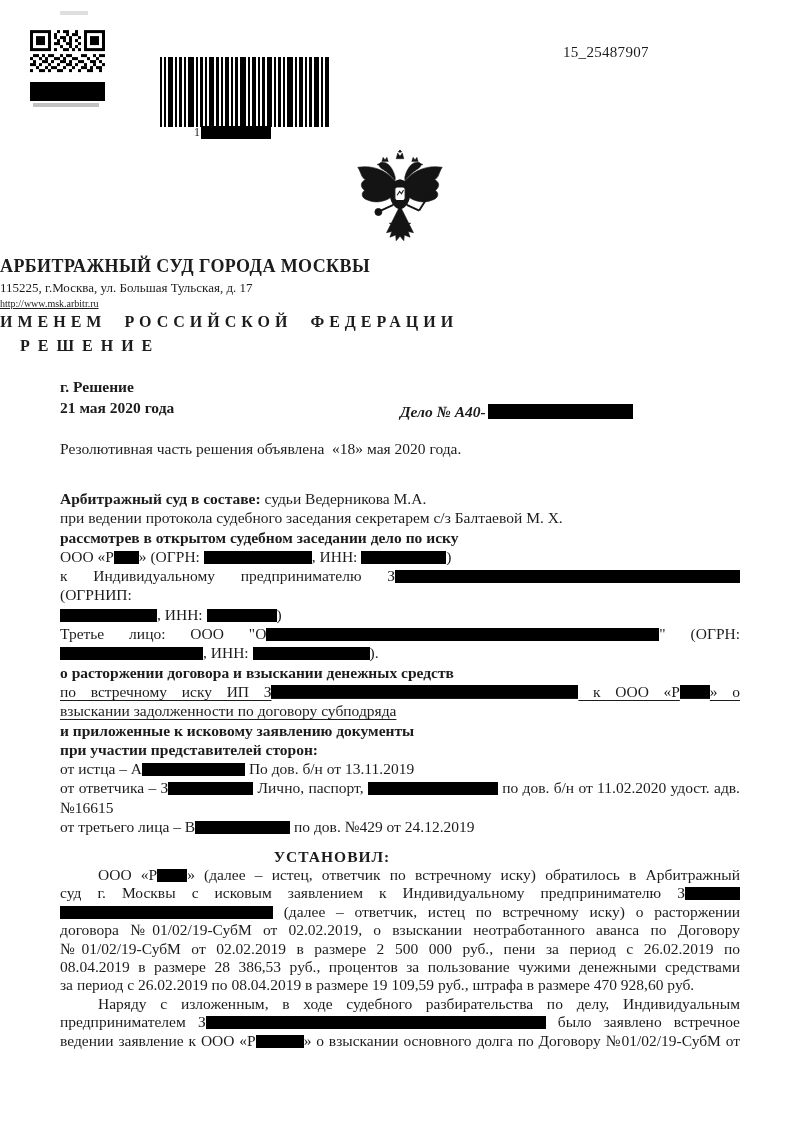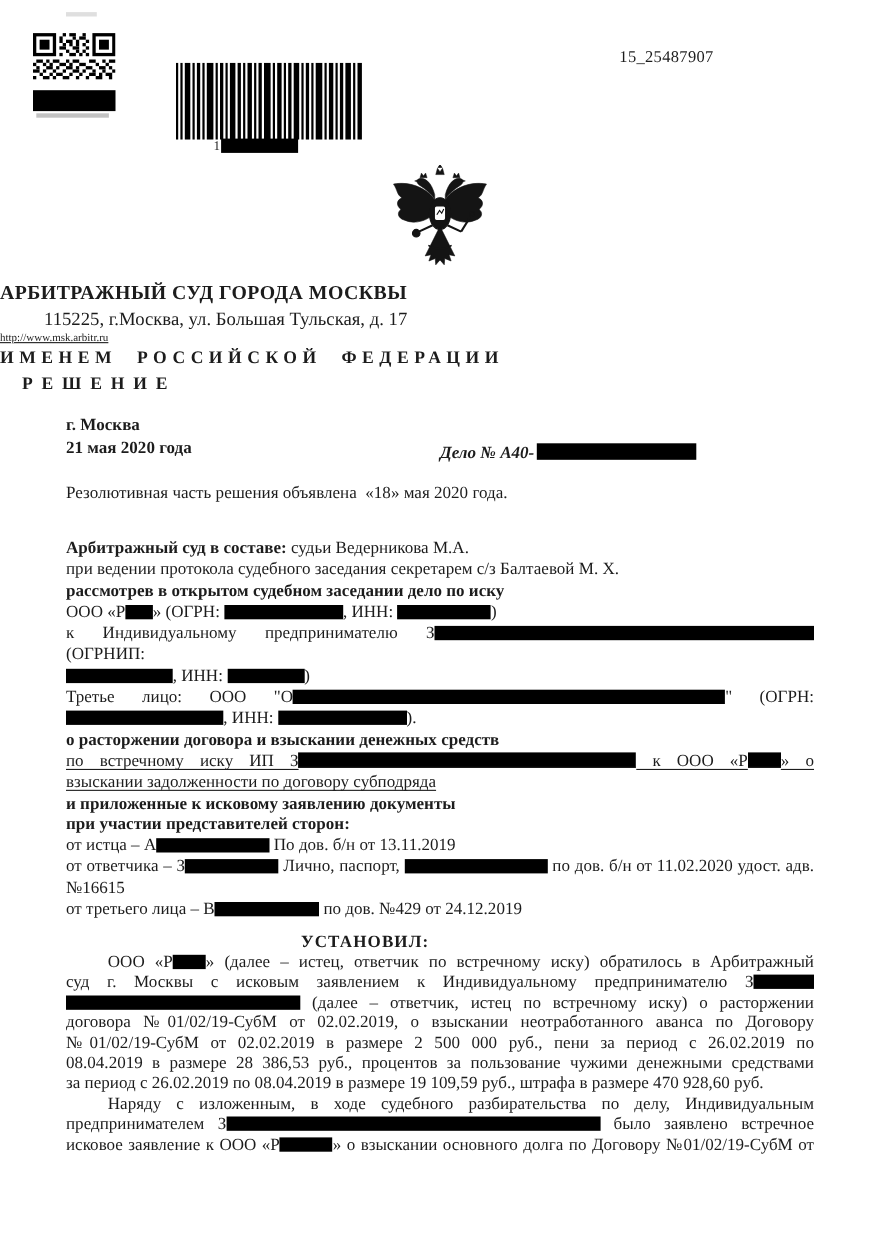--- a/index.html
+++ b/index.html
@@ -14,21 +14,21 @@
   .qr-residue{width:66px;height:4px;margin:2px 0 0 3px;background:#9a9a9a;opacity:.6;}
   
   .barcode{position:absolute;left:160px;top:57px;}
   .bc-caption{position:absolute;left:194px;top:125px;font-size:12px;display:flex;align-items:center;}
   .bc-redact{display:inline-block;width:70px;height:13px;background:#000;margin-left:1px;}
   .corner{position:absolute;left:563px;top:44px;font-size:15px;letter-spacing:.3px;}
   
   .header{position:absolute;left:0;top:150px;width:800px;text-align:left;}
   .header svg{display:block;margin:0 auto 6px auto;}
   .court{font-size:18px;font-weight:bold;letter-spacing:.4px;margin-top:2px;}
-  .addr{font-size:17px;margin-top:3px;padding-left:40px;}
+  .addr{font-size:13px;margin-top:3px;}
   .site{font-size:10px;margin-top:2px;text-decoration:underline;}
   .imen{font-size:16px;font-weight:bold;letter-spacing:5px;word-spacing:9px;margin-top:4px;}
   .resh{font-size:16px;font-weight:bold;letter-spacing:8px;margin-top:6px;padding-left:20px;}
   
   .city{position:absolute;left:60px;top:378px;font-size:15.5px;font-weight:bold;}
   .daterow{position:absolute;left:60px;top:399px;width:680px;font-size:15.5px;font-weight:bold;}
   .delo{position:absolute;left:340px;top:4px;font-style:italic;}
   .case-redact{display:inline-block;width:145px;height:15px;background:#000;vertical-align:-2px;margin-left:2px;}
   
   .block{position:absolute;left:60px;width:680px;font-size:15.5px;}
@@ -212,21 +212,21 @@
         <path d="M47 47 l2.6-4 2 2.6 2-4" fill="none" stroke="#141414" stroke-width="1.1"></path>
       </g>
     </svg>
     <div class="court">АРБИТРАЖНЫЙ СУД ГОРОДА МОСКВЫ</div>
     <div class="addr">115225, г.Москва, ул. Большая Тульская, д. 17</div>
     <div class="site">http://www.msk.arbitr.ru</div>
     <div class="imen">ИМЕНЕМ РОССИЙСКОЙ ФЕДЕРАЦИИ</div>
     <div class="resh">РЕШЕНИЕ</div>
   </div>
 
-  <div class="city">г. Москва</div>
+  <div class="city">г. Решение</div>
   <div class="daterow">
     <span>21 мая 2020 года</span>
     <span class="delo">
       <span>Дело № А40-</span><span class="case-redact"></span>
     </span>
   </div>
 
   <div class="block announce">
       <div class="line"><span class="seg">Резолютивная часть решения объявлена &nbsp;«18» мая 2020 года.</span></div>
     </div>
@@ -255,16 +255,16 @@
   <div class="block paras">
       <div class="line ind j"><span class="seg">ООО «Р</span><span class="redact" style="width: 30px;"></span><span class="seg">» (далее – истец, ответчик по встречному иску) обратилось в Арбитражный</span></div>
       <div class="line j"><span class="seg">суд г. Москвы с исковым заявлением к Индивидуальному предпринимателю З</span><span class="redact" style="width: 55px;"></span></div>
       <div class="line j"><span class="redact" style="width: 213px;"></span><span class="seg"> (далее – ответчик, истец по встречному иску) о расторжении</span></div>
       <div class="line j"><span class="seg">договора №01/02/19-СубМ от 02.02.2019, о взыскании неотработанного аванса по Договору</span></div>
       <div class="line j"><span class="seg">№01/02/19-СубМ от 02.02.2019 в размере 2 500 000 руб., пени за период с 26.02.2019 по</span></div>
       <div class="line j"><span class="seg">08.04.2019 в размере 28 386,53 руб., процентов за пользование чужими денежными средствами</span></div>
       <div class="line"><span class="seg">за период с 26.02.2019 по 08.04.2019 в размере 19 109,59 руб., штрафа в размере 470 928,60 руб.</span></div>
       <div class="line ind j"><span class="seg">Наряду с изложенным, в ходе судебного разбирательства по делу, Индивидуальным</span></div>
       <div class="line j"><span class="seg">предпринимателем З</span><span class="redact" style="width: 340px;"></span><span class="seg"> было заявлено встречное</span></div>
-      <div class="line j"><span class="seg">исковое заявление к ООО «Р</span><span class="redact" style="width: 48px;"></span><span class="seg">» о взыскании основного долга по Договору №01/02/19-СубМ от</span></div>
+      <div class="line j"><span class="seg">ведении заявление к ООО «Р</span><span class="redact" style="width: 48px;"></span><span class="seg">» о взыскании основного долга по Договору №01/02/19-СубМ от</span></div>
     </div>
 
 </div>
 
 </body></html>

